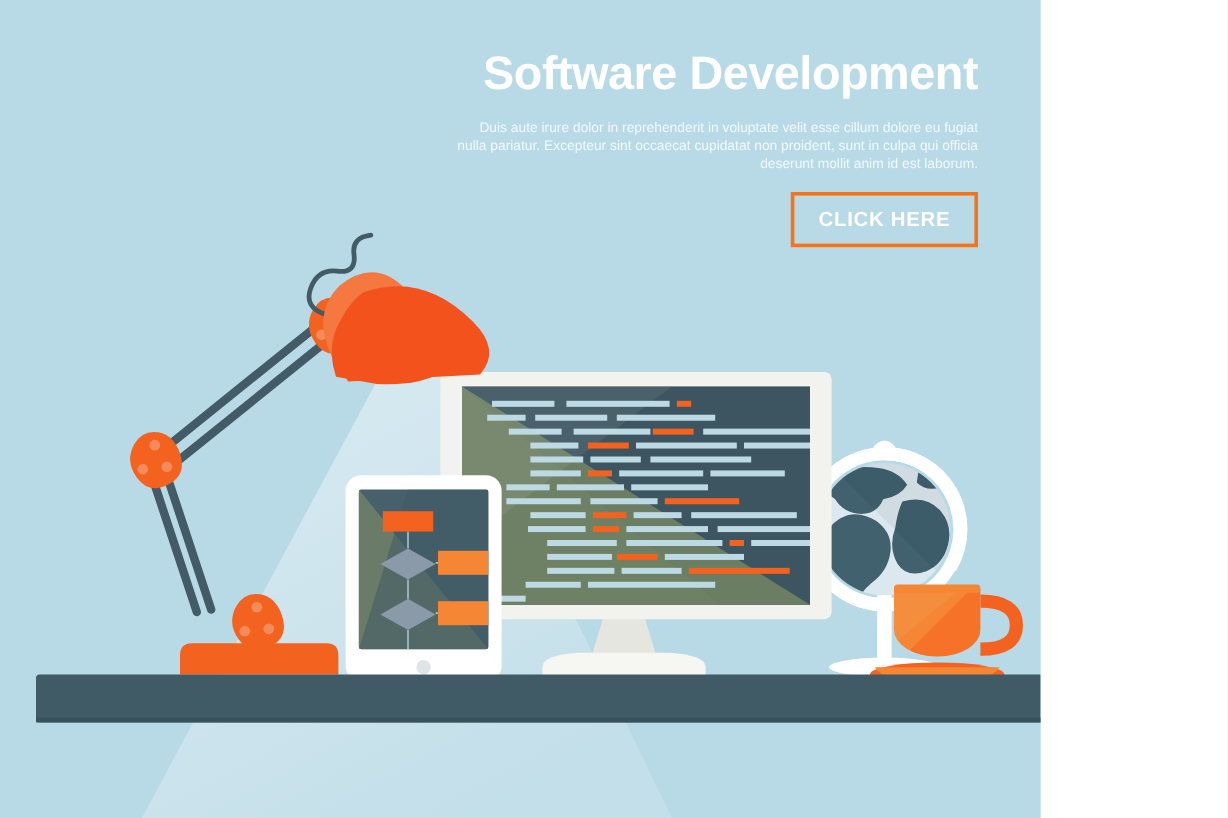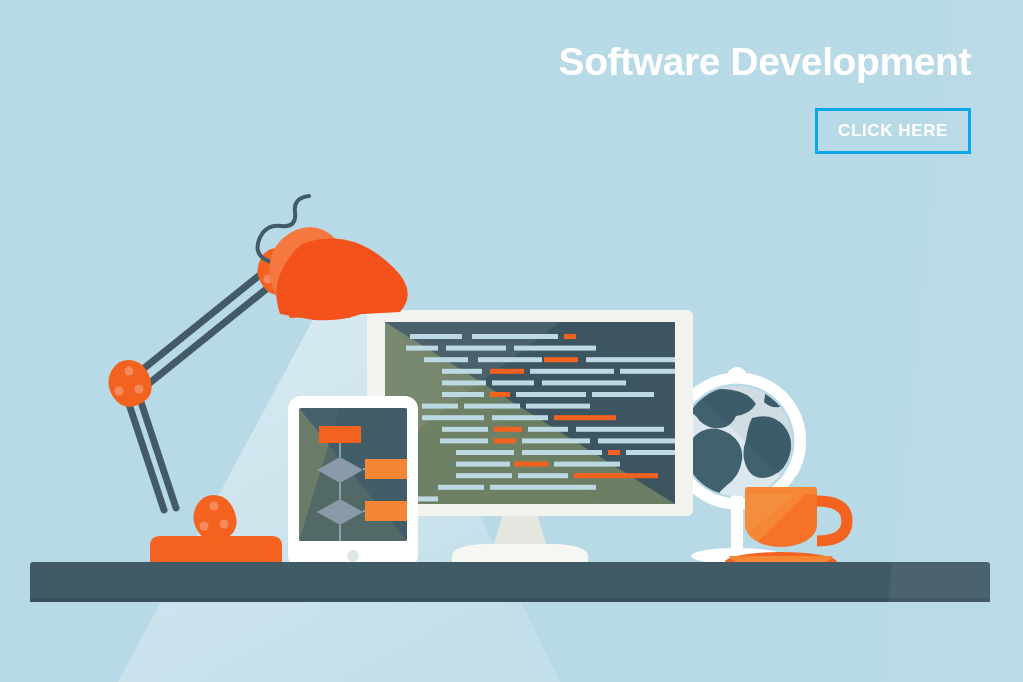--- a/index.html
+++ b/index.html
@@ -3,21 +3,21 @@
 <meta charset="utf-8">
 <title>Software Development</title>
 <style>
   html, body {
     margin: 0;
     padding: 0;
     background: #ffffff;
   }
   #stage {
     position: relative;
-    width: 1023px;
+    width: 867px;
     height: 682px;
     overflow: hidden;
     background: #b8d9e6;
     font-family: "Liberation Sans", sans-serif;
   }
   #art {
     position: absolute;
     left: 0; top: 0;
     width: 1023px;
     height: 682px;
@@ -44,23 +44,23 @@
     font-size: 11.5px;
     line-height: 15.2px;
     color: #f2fafd;
     font-weight: normal;
   }
   .paragraph.second {
     margin-top: 16px;
   }
   .cta {
     display: inline-block;
-    margin-top: 24px;
+    margin-top: 14px;
     padding: 11px 20px 12px 20px;
-    border: 3px solid #0ea5e9;
+    border: 3px solid #f97316;
     color: #ffffff;
     font-size: 17px;
     font-weight: bold;
     letter-spacing: 0.6px;
     background: transparent;
     cursor: pointer;
     line-height: 1;
   }
 </style>
 </head>
@@ -307,17 +307,18 @@
       <rect x="30" y="598" width="960" height="4" fill="#38515b"></rect>
     </g>
 
     <polygon points="950,0 1023,0 1023,682 880,682" fill="#ffffff" opacity="0.05"></polygon>
   </svg>
 
   <div class="text-panel">
     <h1 class="headline">Software Development</h1>
 
 
+    <p class="paragraph second">Duis aute irure dolor in reprehenderit in voluptate velit esse cillum dolore eu fugiat nulla pariatur. Excepteur sint occaecat cupidatat non proident, sunt in culpa qui officia deserunt mollit anim id est laborum.</p>
 
     <button class="cta">CLICK HERE</button>
   </div>
 
 </div>
 
 </body></html>

